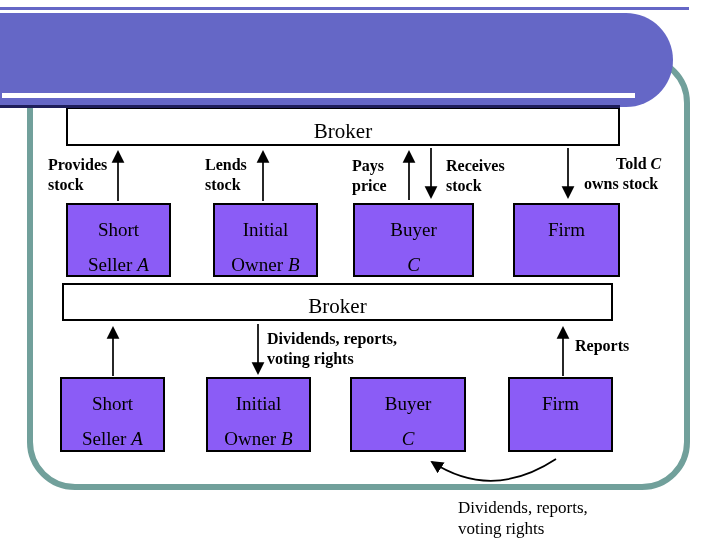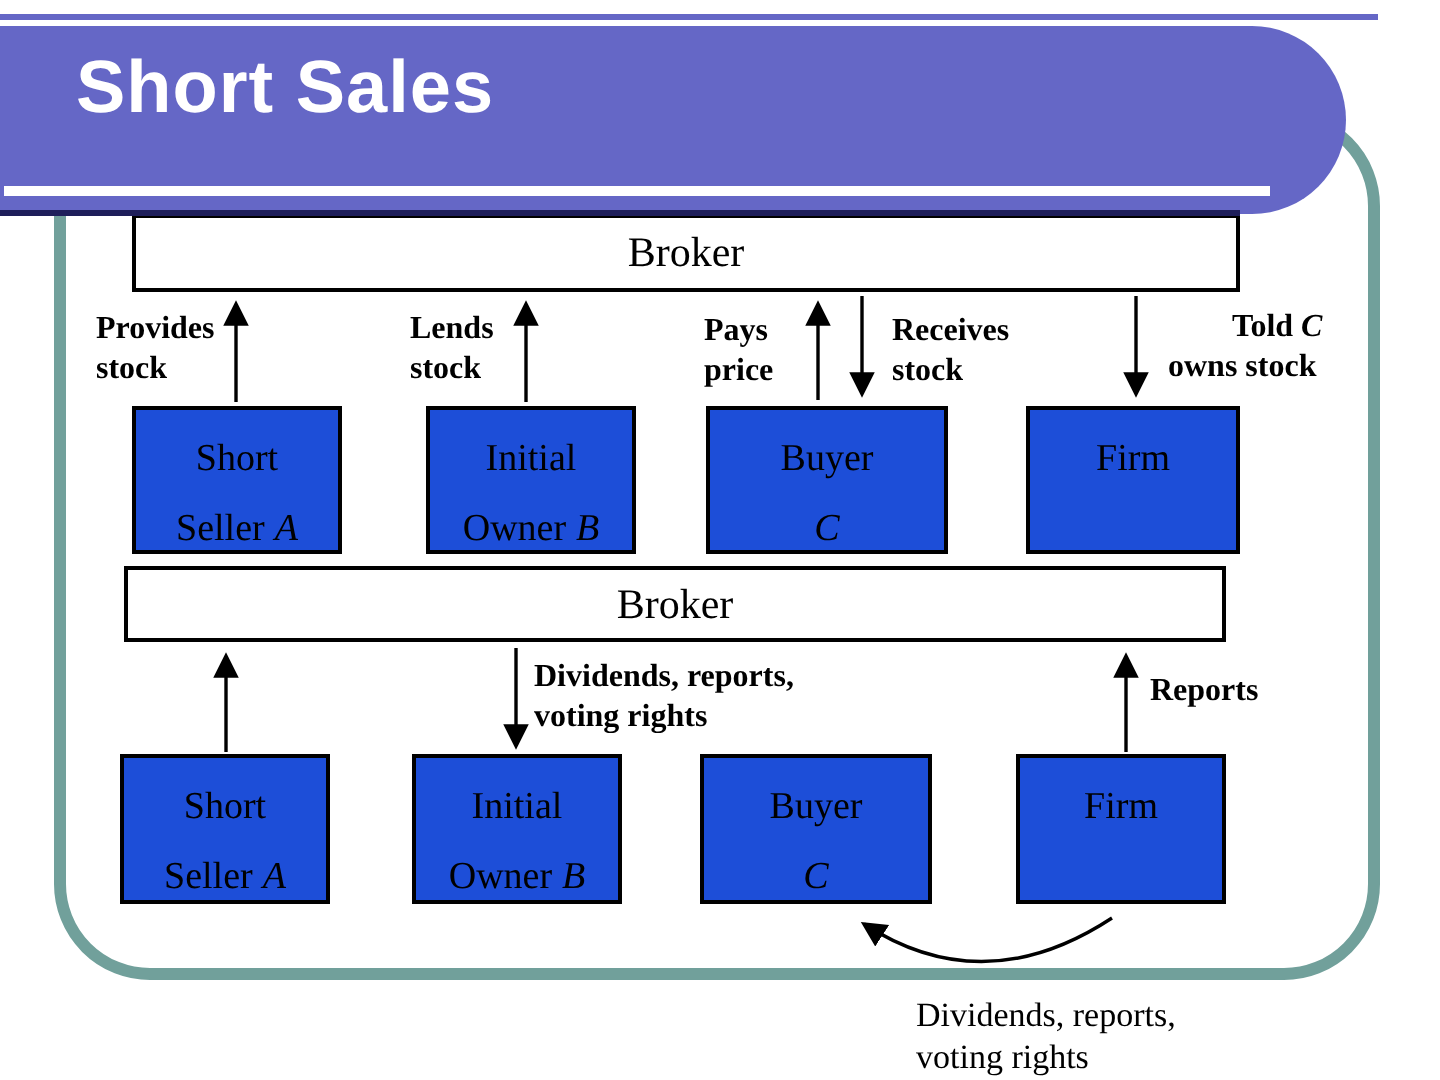--- a/index.html
+++ b/index.html
@@ -20,22 +20,22 @@
     border-radius:0 47px 47px 0;z-index:4;}
   .banner-white-line{position:absolute;left:2px;top:93px;width:633px;height:5px;background:var(--underline-white);z-index:5;}
   .banner-navy-line{position:absolute;left:0;top:105px;width:620px;height:3px;background:var(--banner-edge-navy);z-index:5;}
   .title{position:absolute;left:38px;top:22px;z-index:6;margin:0;
     font-family:"Liberation Sans",sans-serif;font-size:37px;font-weight:bold;
     color:#fff;letter-spacing:.5px;line-height:1.2;}
   .frame{position:absolute;left:27px;top:55px;width:663px;height:435px;box-sizing:border-box;
     border:6px solid var(--frame-teal);border-radius:48px;z-index:1;background:transparent;}
   
   .broker-bar{position:absolute;box-sizing:border-box;border:2px solid var(--diagram-line);background:#fff;
-    display:flex;align-items:center;justify-content:center;font-size:21px;z-index:3;}
-  .dbox{position:absolute;box-sizing:border-box;border:2px solid var(--diagram-line);background:#1d4ed8;
+    display:flex;align-items:flex-end;justify-content:center;font-size:21px;z-index:3;}
+  .dbox{position:absolute;box-sizing:border-box;border:2px solid var(--diagram-line);background:#8b5cf6;
     text-align:center;font-size:19px;z-index:3;padding-top:7px;line-height:35px;}
   .dbox i{font-style:italic;margin-left:5px;}
   .lbl{position:absolute;font-size:16px;line-height:20px;z-index:3;white-space:nowrap;font-weight:bold;}
   .lbl span{display:block;}
   .lbl .inl{display:inline;margin-left:32px;}
   .lbl i{font-style:italic;margin-left:4px;}
   .footer-note{position:absolute;left:458px;top:497px;font-size:17px;line-height:21px;z-index:3;}
   .footer-note span{display:block;}
   svg.arrows{position:absolute;left:0;top:0;z-index:2;pointer-events:none;}
 </style>
@@ -137,15 +137,14 @@
 
   <div class="footer-note">
     <span>Dividends, reports,</span>
     <span>voting rights</span>
   </div>
 
   <div class="top-rule"></div>
   <div class="banner"></div>
   <div class="banner-white-line"></div>
   <div class="banner-navy-line"></div>
-  <h1 class="title">Short Sales</h1>
 
 </div>
 
 </body></html>

